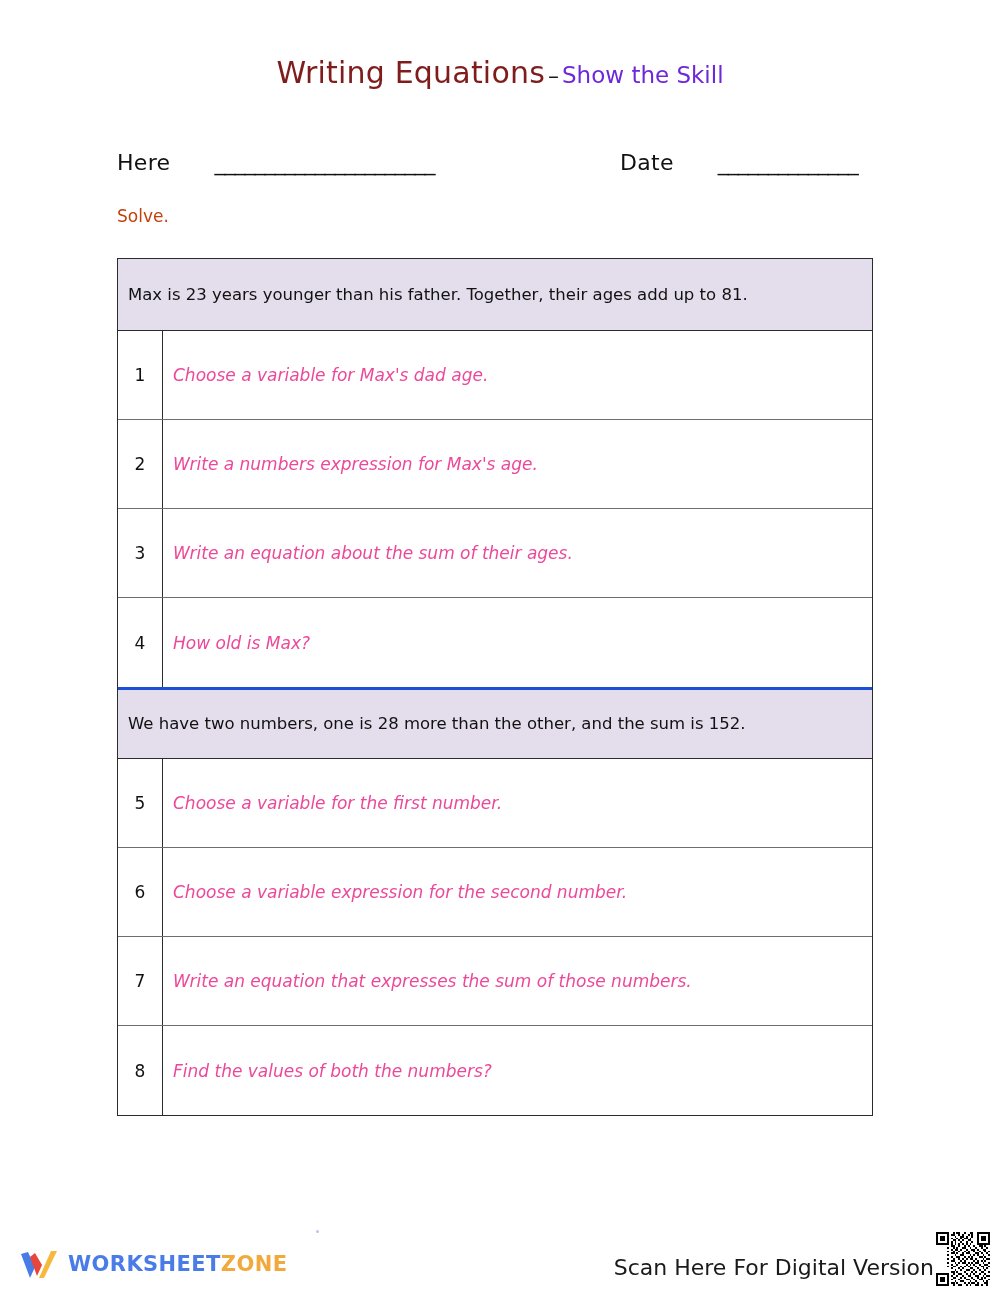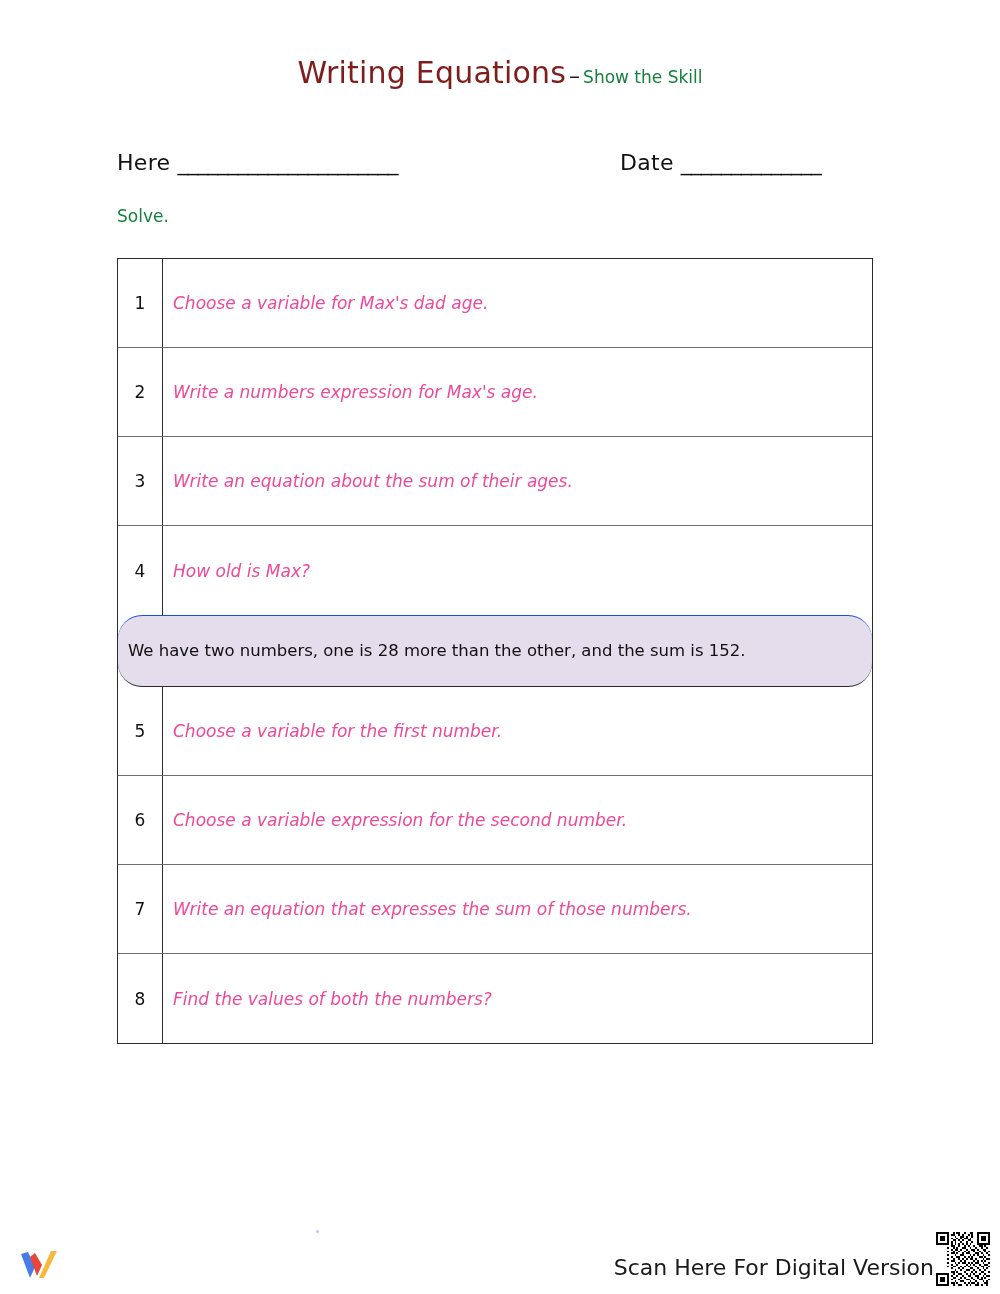--- a/index.html
+++ b/index.html
@@ -31,23 +31,23 @@
     color: #7f1d1d;
     letter-spacing: 0.2px;
   }
   .title-sep {
     font-size: 22px;
     font-weight: 400;
     color: #1a1a1a;
     padding: 0 3px;
   }
   .title-sub {
-    font-size: 17px;
+    font-size: 23px;
     font-weight: 400;
-    color: #15803d;
+    color: #6d28d9;
   }
 
   
   .namedate {
     position: absolute;
     top: 150px;
     left: 117px;
     width: 770px;
     height: 36px;
   }
@@ -55,31 +55,32 @@
     position: absolute;
     font-size: 22px;
     font-weight: 400;
     color: #111;
     white-space: nowrap;
   }
   .field .label { letter-spacing: 0.3px; }
   .field .rule {
     letter-spacing: -1px;
     font-size: 22px;
+    margin-left: 37px;
   }
   .field-name { left: 0; top: 0; }
   .field-date { left: 503px; top: 0; }
 
   
   .instruction {
     position: absolute;
     top: 206px;
     left: 117px;
     font-size: 17px;
-    color: #15803d;
+    color: #c2410c;
   }
 
   
   .sheet {
     position: absolute;
     top: 258px;
     left: 117px;
     width: 756px;
     border: 1px solid #2b2b2b;
     box-sizing: border-box;
@@ -88,22 +89,21 @@
   .prompt-row {
     background: #e3ddec;
     border-bottom: 1px solid #2b2b2b;
     box-sizing: border-box;
     height: 72px;
     display: flex;
     align-items: center;
     padding-left: 10px;
   }
   .prompt-row.second {
-    border-top: 1px solid #1d4ed8;
-    border-radius: 24px;
+    border-top: 3px solid #1d4ed8;
   }
   .prompt-text {
     font-size: 16.5px;
     color: #111;
     line-height: 1.3;
   }
   .q-row {
     display: flex;
     height: 89px;
     border-bottom: 1px solid #6e6e6e;
@@ -210,20 +210,23 @@
   <div class="field field-date">
     <span class="label">Date</span>
     <span class="rule">______________</span>
   </div>
 </div>
 
 <div class="instruction">Solve.</div>
 
 <div class="sheet">
 
+  <div class="prompt-row">
+    <span class="prompt-text">Max is 23 years younger than his father. Together, their ages add up to 81.</span>
+  </div>
   <div class="q-row">
     <div class="q-num">1</div>
     <div class="q-text">Choose a variable for Max's dad age.</div>
   </div>
   <div class="q-row">
     <div class="q-num">2</div>
     <div class="q-text">Write a numbers expression for Max's age.</div>
   </div>
   <div class="q-row">
     <div class="q-num">3</div>
@@ -258,20 +261,21 @@
 <div class="faint-dot"></div>
 
 <div class="footer">
 
   <div class="logo">
     <svg class="logo-mark" viewBox="0 0 42 38">
       <path d="M3 9 L12 33 L17 22 L10 7 Z" fill="#4a7ce8"></path>
       <path d="M12 12 L19 31 L24 20 L17 8 Z" fill="#e8453c"></path>
       <path d="M21 33 L33 6 L39 6 L26 33 Z" fill="#f5b93e"></path>
     </svg>
+    <span class="logo-text"><span class="w1">WORKSHEET</span><span class="w2">ZONE</span></span>
   </div>
 
   <div class="scan">Scan Here For Digital Version</div>
 
   <div class="qr">
     <svg viewBox="0 0 29 29" width="100%" height="100%" shape-rendering="crispEdges">
       <rect width="29" height="29" fill="#ffffff"></rect>
       <g fill="#000000">
 
         <rect x="0" y="0" width="7" height="1"></rect>

